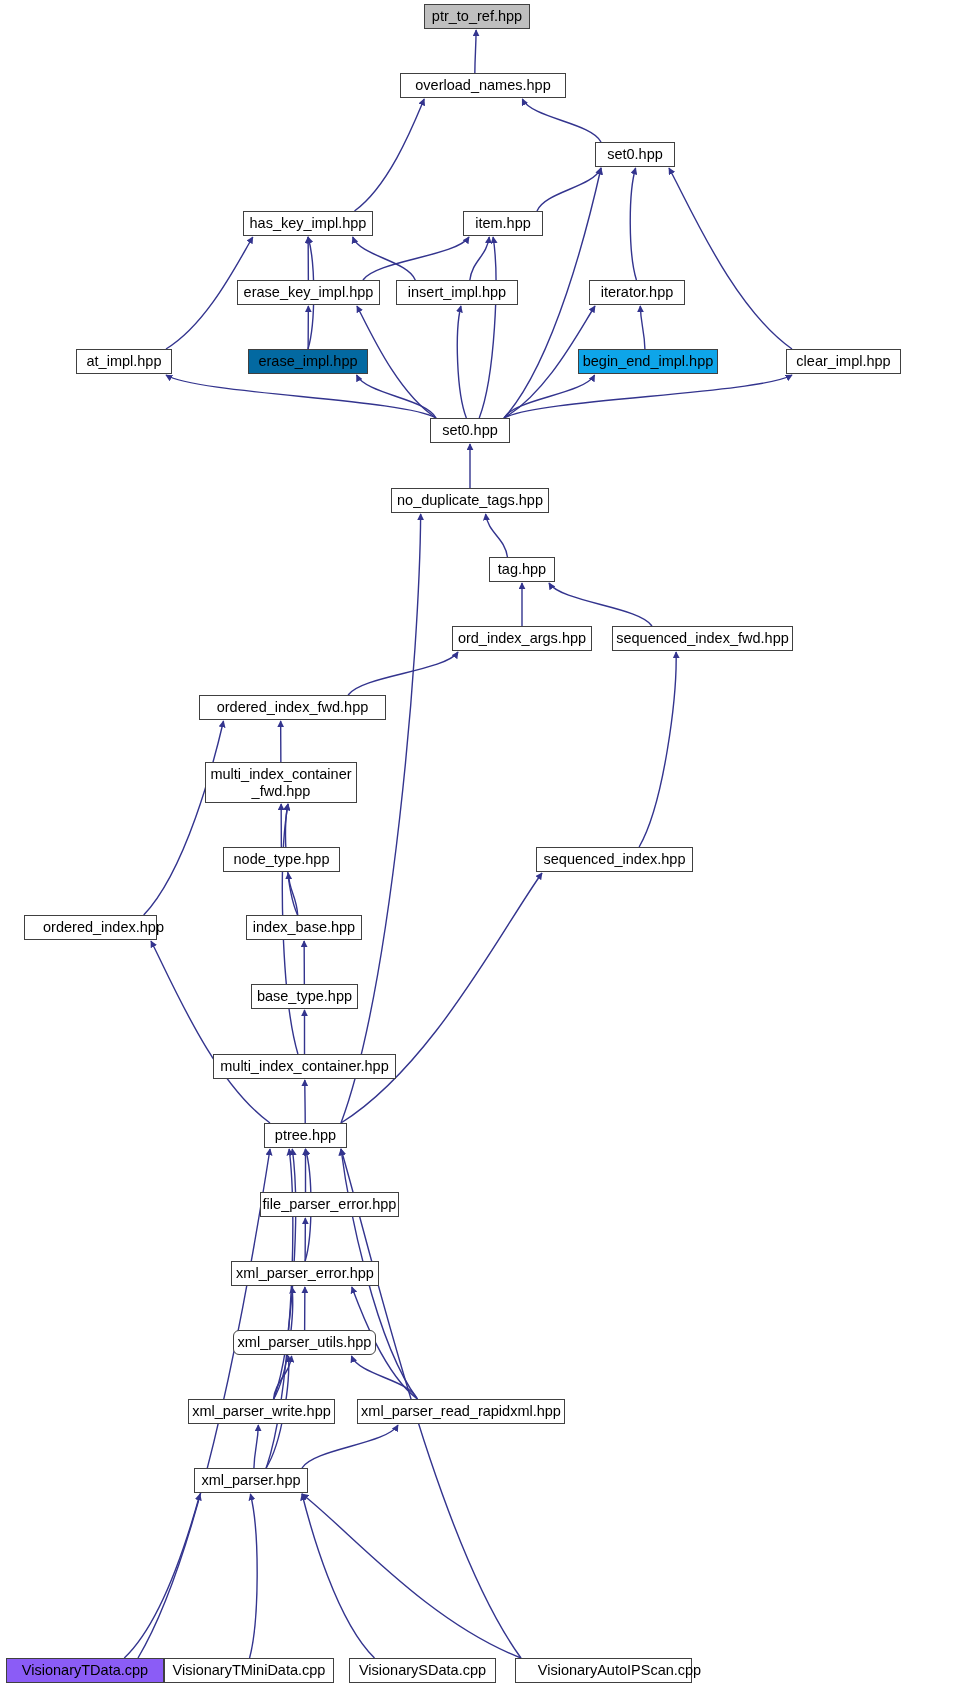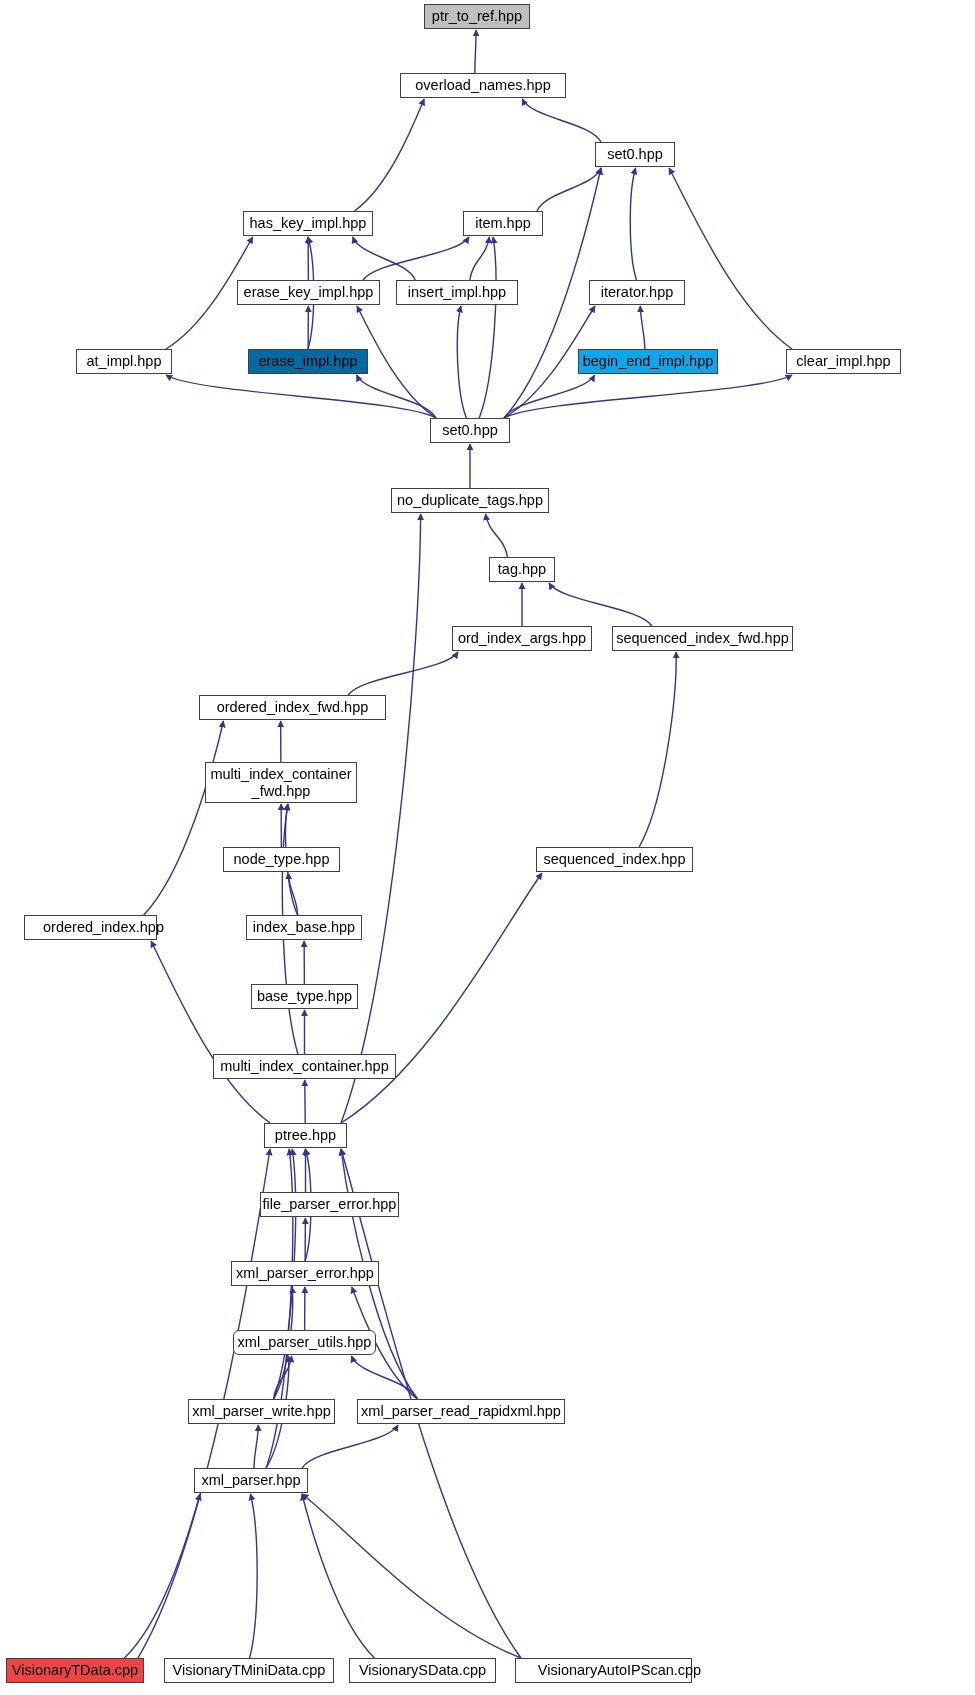--- a/index.html
+++ b/index.html
@@ -147,18 +147,18 @@
       <div class="node" style="left: 24px; top: 915px; width: 133px; height: 25px; background: rgb(255, 255, 255); border-color: rgb(64, 64, 64); padding-left: 26px;">ordered_index.hpp</div>
       <div class="node" style="left: 251px; top: 984px; width: 107px; height: 25px; background: rgb(255, 255, 255); border-color: rgb(64, 64, 64);">base_type.hpp</div>
       <div class="node" style="left: 213px; top: 1054px; width: 183px; height: 25px; background: rgb(255, 255, 255); border-color: rgb(64, 64, 64);">multi_index_container.hpp</div>
       <div class="node" style="left: 264px; top: 1123px; width: 83px; height: 25px; background: rgb(255, 255, 255); border-color: rgb(64, 64, 64);">ptree.hpp</div>
       <div class="node" style="left: 236px; top: 1192px; width: 139px; height: 25px; background: rgb(255, 255, 255); border-color: rgb(64, 64, 64); margin-left: 24px;">file_parser_error.hpp</div>
       <div class="node" style="left: 231px; top: 1261px; width: 148px; height: 25px; background: rgb(255, 255, 255); border-color: rgb(64, 64, 64);">xml_parser_error.hpp</div>
       <div class="node" style="left: 233px; top: 1330px; width: 143px; height: 25px; background: rgb(255, 255, 255); border-color: rgb(64, 64, 64); border-radius: 6px;">xml_parser_utils.hpp</div>
       <div class="node" style="left: 188px; top: 1399px; width: 147px; height: 25px; background: rgb(255, 255, 255); border-color: rgb(64, 64, 64);">xml_parser_write.hpp</div>
       <div class="node" style="left: 357px; top: 1399px; width: 208px; height: 25px; background: rgb(255, 255, 255); border-color: rgb(64, 64, 64);">xml_parser_read_rapidxml.hpp</div>
       <div class="node" style="left: 194px; top: 1468px; width: 114px; height: 25px; background: rgb(255, 255, 255); border-color: rgb(64, 64, 64);">xml_parser.hpp</div>
-      <div class="node" style="left: 6px; top: 1658px; width: 138px; height: 25px; background: #ef4444; border-color: rgb(64, 64, 64);">VisionaryTData.cpp</div>
+      <div class="node" style="left: 6px; top: 1658px; width: 158px; height: 25px; background: #8b5cf6; border-color: rgb(64, 64, 64);">VisionaryTData.cpp</div>
       <div class="node" style="left: 164px; top: 1658px; width: 170px; height: 25px; background: rgb(255, 255, 255); border-color: rgb(64, 64, 64);">VisionaryTMiniData.cpp</div>
       <div class="node" style="left: 349px; top: 1658px; width: 147px; height: 25px; background: rgb(255, 255, 255); border-color: rgb(64, 64, 64);">VisionarySData.cpp</div>
       <div class="node" style="left: 515px; top: 1658px; width: 177px; height: 25px; background: rgb(255, 255, 255); border-color: rgb(64, 64, 64); padding-left: 32px;">VisionaryAutoIPScan.cpp</div>
     </div>
 </div>
 
 </body></html>

